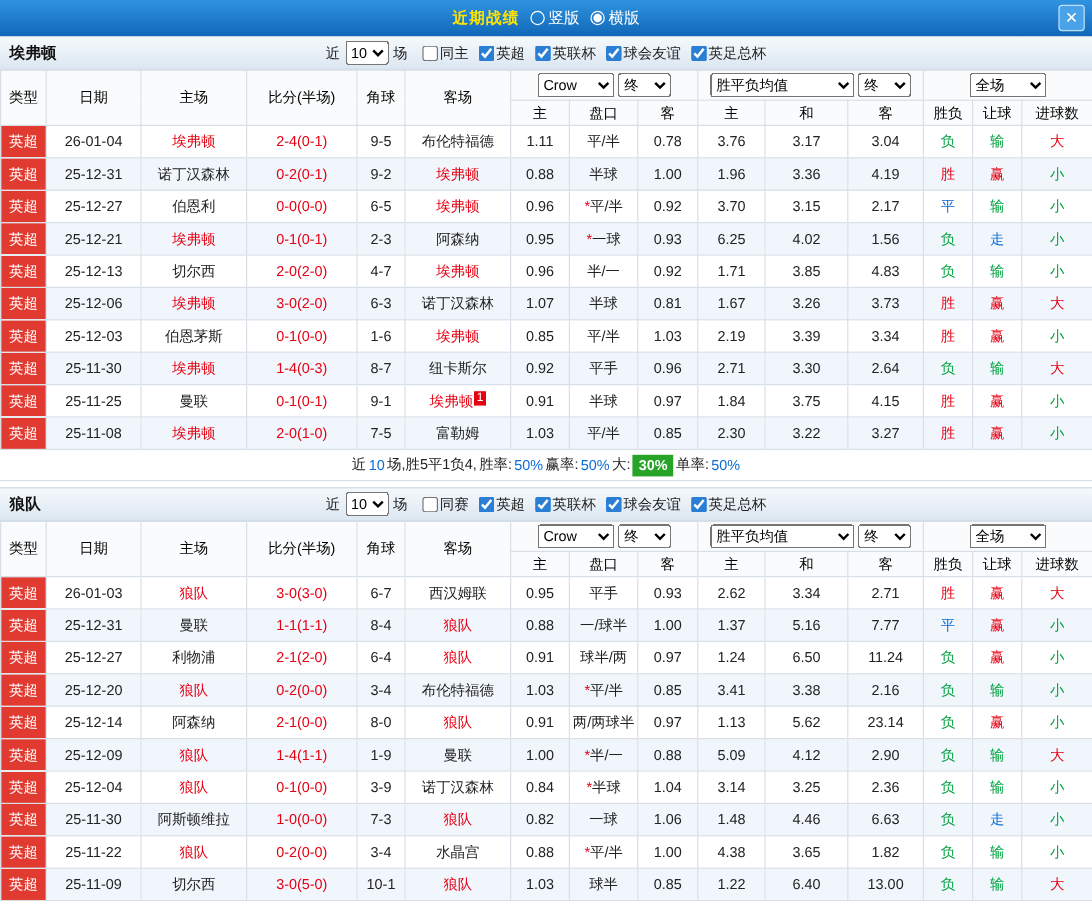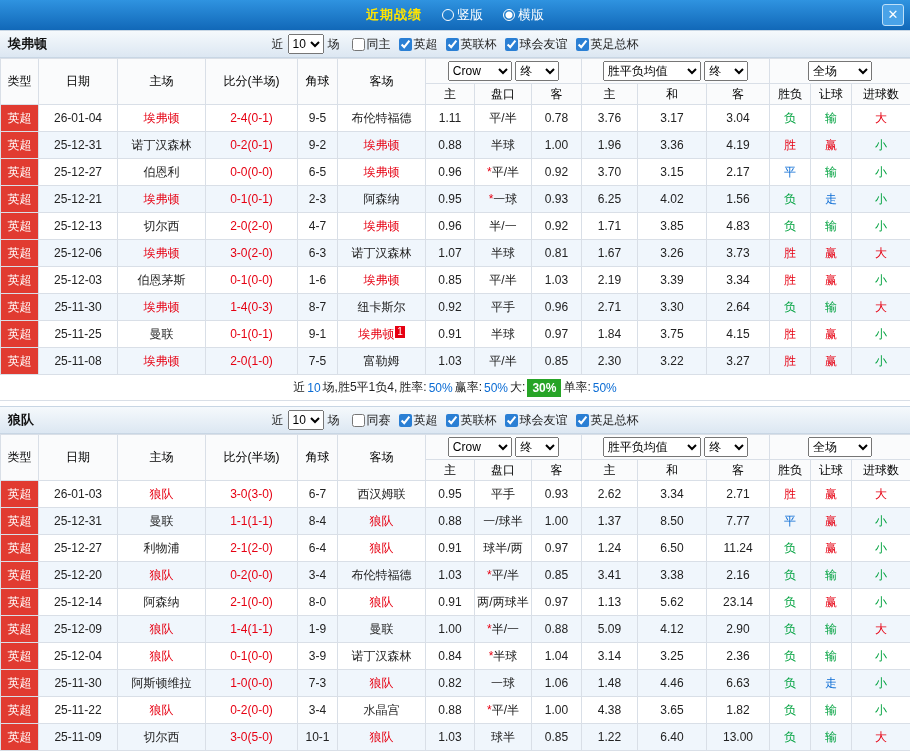--- a/index.html
+++ b/index.html
@@ -6,21 +6,21 @@
     --c-red:#e60012; --c-green:#00a23f; --c-blue:#0b6cd4;
     --c-league:#e13b31; --c-badge:#27a427;
     --border:#d9dfe7;
   }
   *{box-sizing:border-box;}
   html,body{margin:0;padding:0;background:#fff;}
   body{width:910px;height:751px;overflow:hidden;font-family:"Liberation Sans","DejaVu Sans",sans-serif;font-size:12px;color:#222;}
 
   
   .titlebar{height:30px;background:linear-gradient(#2f93e0,#1168b8);display:flex;align-items:center;position:relative;color:#fff;}
-  .titlebar-center{margin:5px auto;display:flex;align-items:center;gap:20px;font-size:13px;}
+  .titlebar-center{margin:5px auto;display:flex;align-items:center;gap:9px;font-size:13px;}
   .win-title{color:#ffe400;font-weight:bold;letter-spacing:1px;}
   .radio-label{display:flex;align-items:center;gap:3px;cursor:pointer;color:#fff;}
   input.radio{appearance:none;-webkit-appearance:none;width:12px;height:12px;border:1px solid #fff;border-radius:50%;margin:0;background:transparent;}
   input.radio:checked{background:radial-gradient(circle,#fff 0 3px,transparent 4px);}
   .close-btn{position:absolute;right:6px;top:4px;width:22px;height:22px;background:#4aa3e8;border:1px solid #bfe0f8;border-radius:3px;color:#fff;text-align:center;line-height:20px;font-size:13px;cursor:pointer;}
 
   
   .section-header{height:28px;background:linear-gradient(#f5f9fc,#dce7f2);border-top:1px solid #c8d6e4;border-bottom:1px solid #c8d6e4;display:flex;align-items:center;position:relative;}
   .team-name{position:absolute;left:8px;font-weight:bold;font-size:13px;color:#111;}
   .filters{margin:0 auto;display:flex;align-items:center;gap:4px;}
@@ -32,21 +32,21 @@
   
   table{border-collapse:collapse;table-layout:fixed;width:910px;text-align:center;font-size:12px;padding-left:48px;}
   th,td{border:1px solid var(--border);padding:0 1px;height:27px;overflow:hidden;white-space:nowrap;}
   thead th{background:#fafbfc;font-weight:normal;color:#000;height:25px;}
   tr.h2 th{height:21px;}
   tbody tr:nth-child(even){background:#f0f6fc;}
   td.league-cell{background:var(--c-league);color:#fff;}
   .sel{height:20px;font-size:12px;}
   .sel.narrow{width:44px;}
   .sel.mid{width:64px;}
-  .sel.wide{width:98px;}
+  .sel.wide{width:120px;}
   .c-red{color:var(--c-red);}
   .c-green{color:var(--c-green);}
   .c-blue{color:var(--c-blue);}
   .card-badge{display:inline-block;background:var(--c-red);color:#fff;font-size:10px;line-height:12px;padding:0 2px;margin-left:1px;vertical-align:top;}
 
   
   .summary{height:26px;border-bottom:1px solid var(--border);display:flex;align-items:center;justify-content:center;gap:2px;font-size:12px;}
   .badge-green{background:var(--c-badge);color:#fff;font-weight:bold;padding:2px 5px;}
   .section-gap{height:5px;}
 </style>
@@ -445,21 +445,21 @@
           <td class="league-cell">英超</td>
           <td>25-12-31</td>
           <td><span><span>曼联</span></span></td>
           <td class="c-red">1-1(1-1)</td>
           <td>8-4</td>
           <td><span><span class="c-red">狼队</span></span></td>
           <td>0.88</td>
           <td><span>一/球半</span></td>
           <td>1.00</td>
           <td>1.37</td>
-          <td>8.50</td>
+          <td>5.16</td>
           <td>7.77</td>
           <td class="c-blue">平</td>
           <td class="c-red">赢</td>
           <td class="c-green">小</td>
         </tr>
         <tr>
           <td class="league-cell">英超</td>
           <td>25-12-27</td>
           <td><span><span>利物浦</span></span></td>
           <td class="c-red">2-1(2-0)</td>

